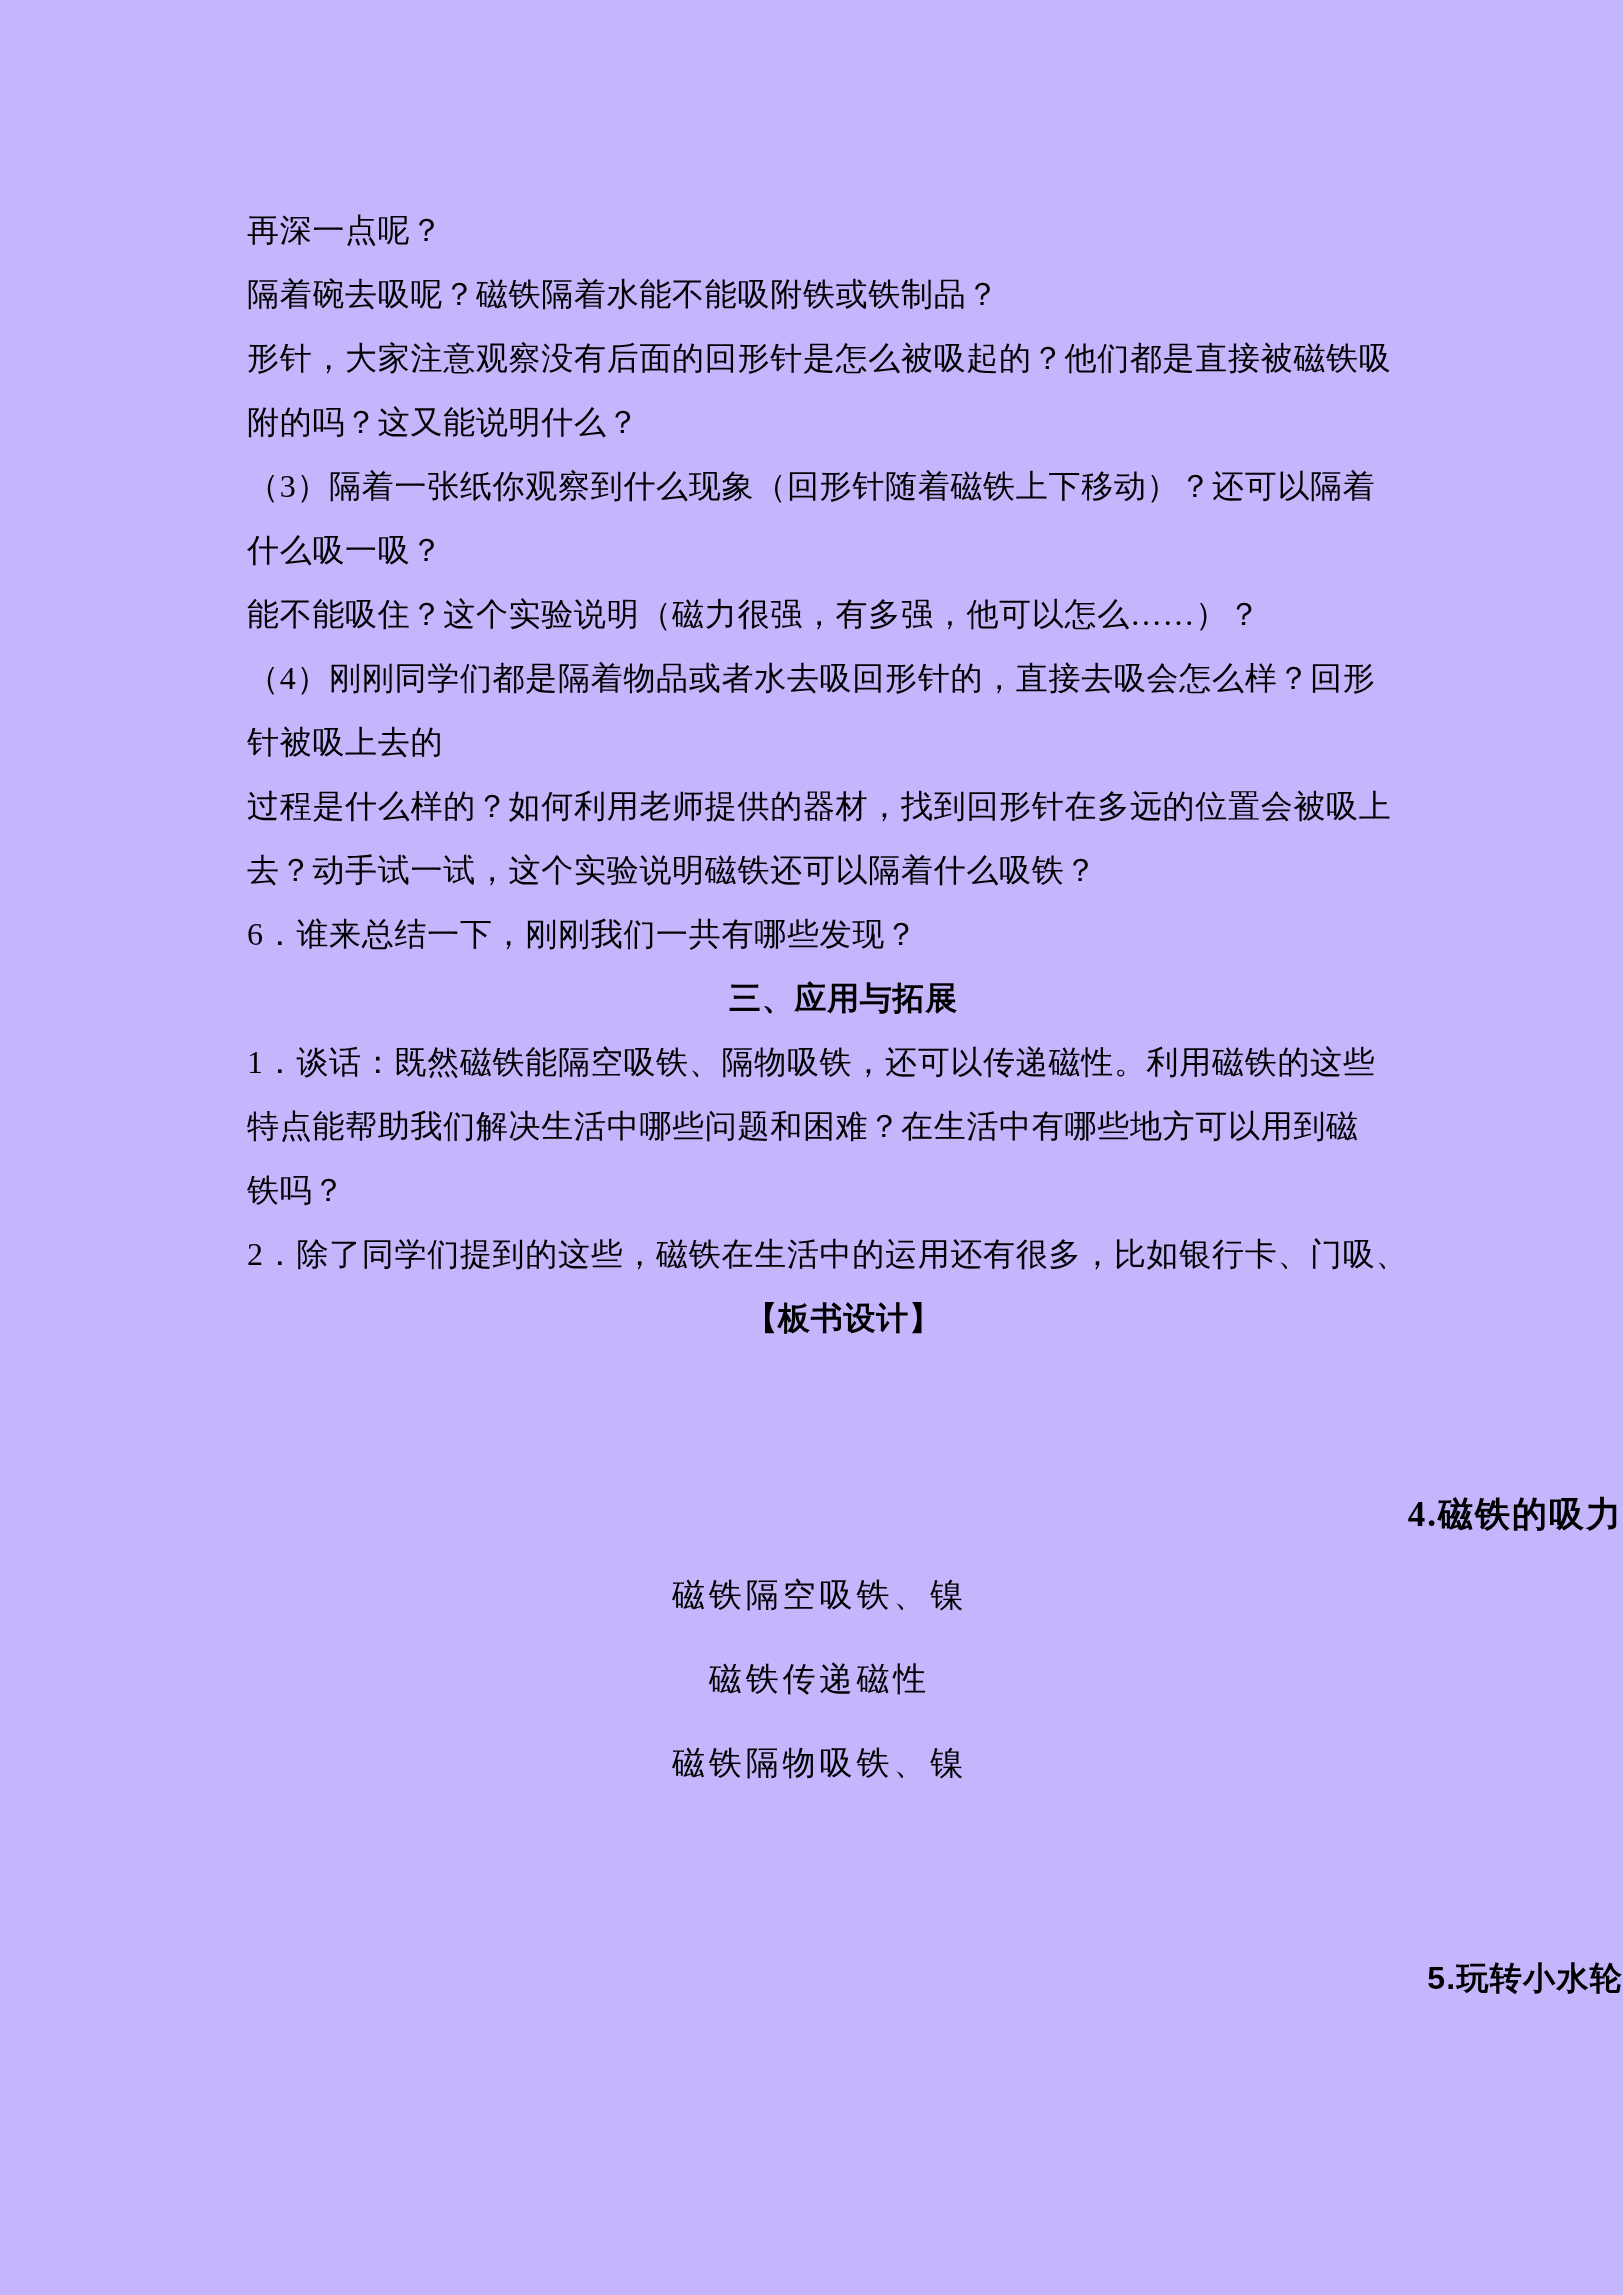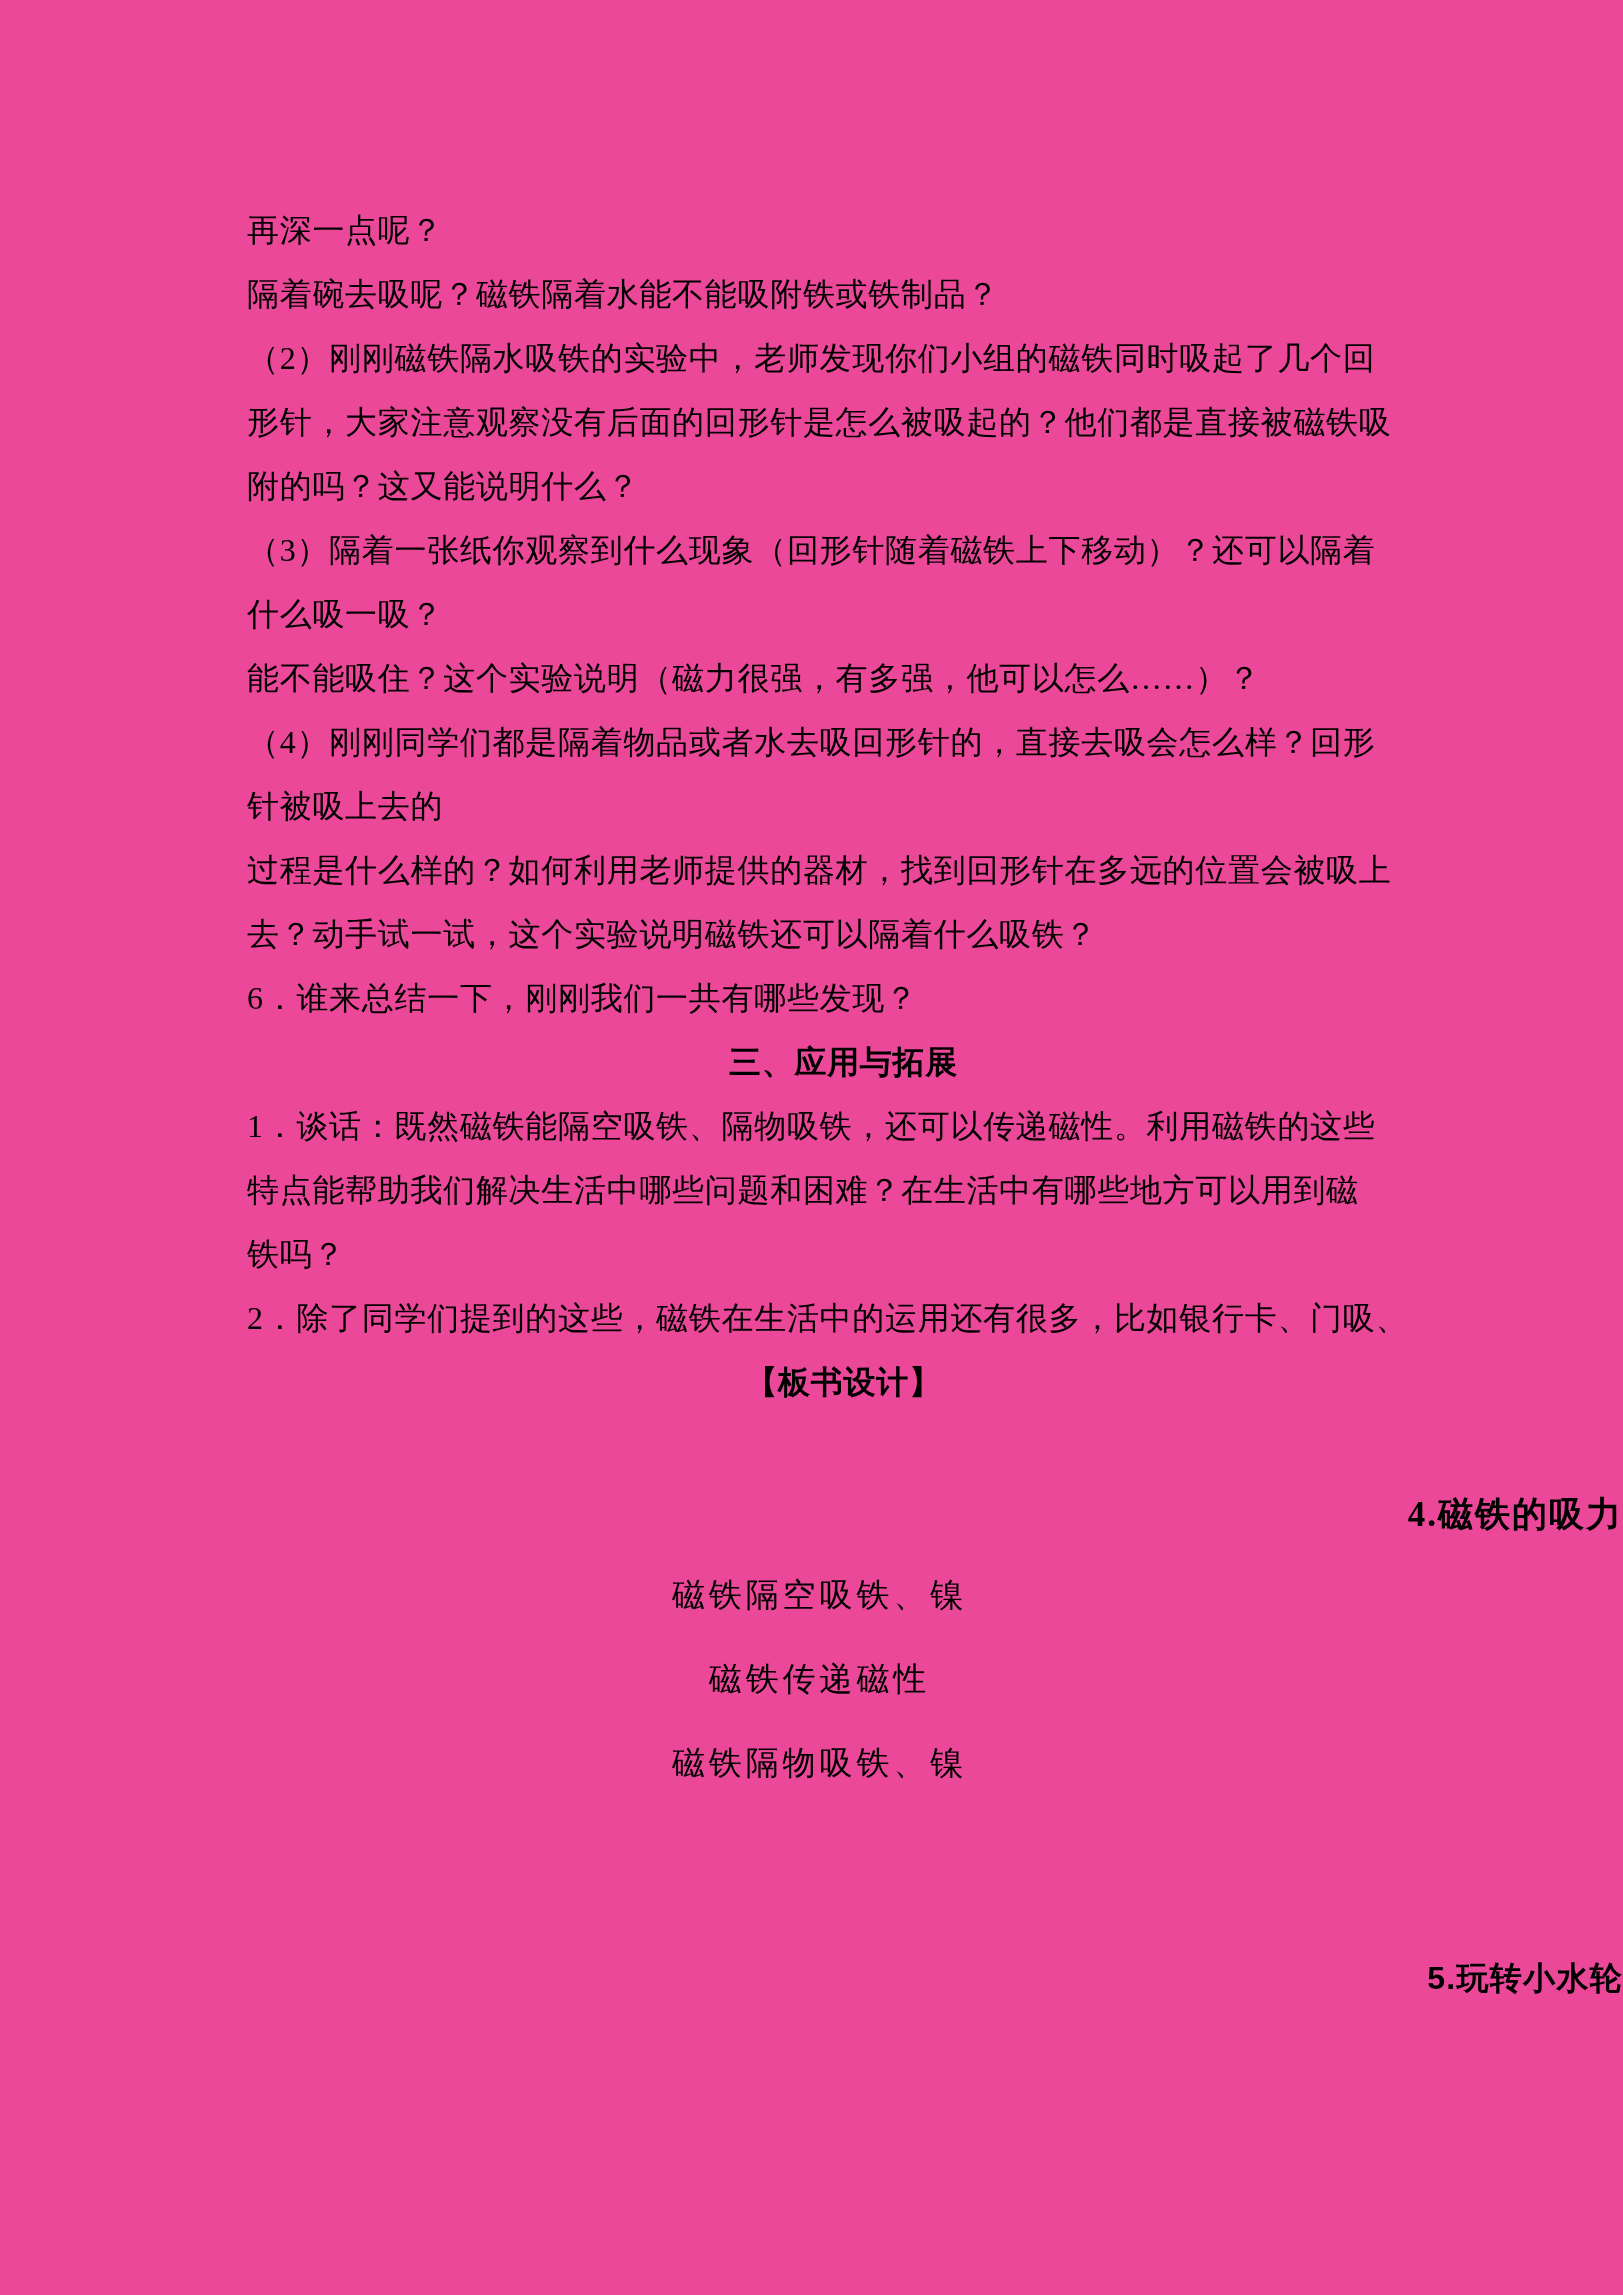--- a/index.html
+++ b/index.html
@@ -4,21 +4,21 @@
 <style>
   html, body {
     margin: 0;
     padding: 0;
     background: #ffffff;
   }
   .page {
     position: relative;
     width: 1623px;
     height: 2295px;
-    background: #ec4899;
+    background: #c4b5fd;
     color: #000000;
     font-family: "Liberation Serif", "DejaVu Serif", serif;
     overflow: hidden;
   }
   .body-text {
     position: absolute;
     left: 247px;
     top: 198px;
     right: 183px;
   }
@@ -76,21 +76,20 @@
   }
 </style>
 </head>
 <body>
 
 <div class="page">
 
   <div class="body-text">
       <div class="line">再深一点呢？</div>
       <div class="line">隔着碗去吸呢？磁铁隔着水能不能吸附铁或铁制品？</div>
-      <div class="line">（2）刚刚磁铁隔水吸铁的实验中，老师发现你们小组的磁铁同时吸起了几个回</div>
       <div class="line">形针，大家注意观察没有后面的回形针是怎么被吸起的？他们都是直接被磁铁吸</div>
       <div class="line">附的吗？这又能说明什么？</div>
       <div class="line">（3）隔着一张纸你观察到什么现象（回形针随着磁铁上下移动）？还可以隔着</div>
       <div class="line">什么吸一吸？</div>
       <div class="line">能不能吸住？这个实验说明（磁力很强，有多强，他可以怎么……）？</div>
       <div class="line">（4）刚刚同学们都是隔着物品或者水去吸回形针的，直接去吸会怎么样？回形</div>
       <div class="line">针被吸上去的</div>
       <div class="line">过程是什么样的？如何利用老师提供的器材，找到回形针在多远的位置会被吸上</div>
       <div class="line">去？动手试一试，这个实验说明磁铁还可以隔着什么吸铁？</div>
       <div class="line">6．谁来总结一下，刚刚我们一共有哪些发现？</div>

